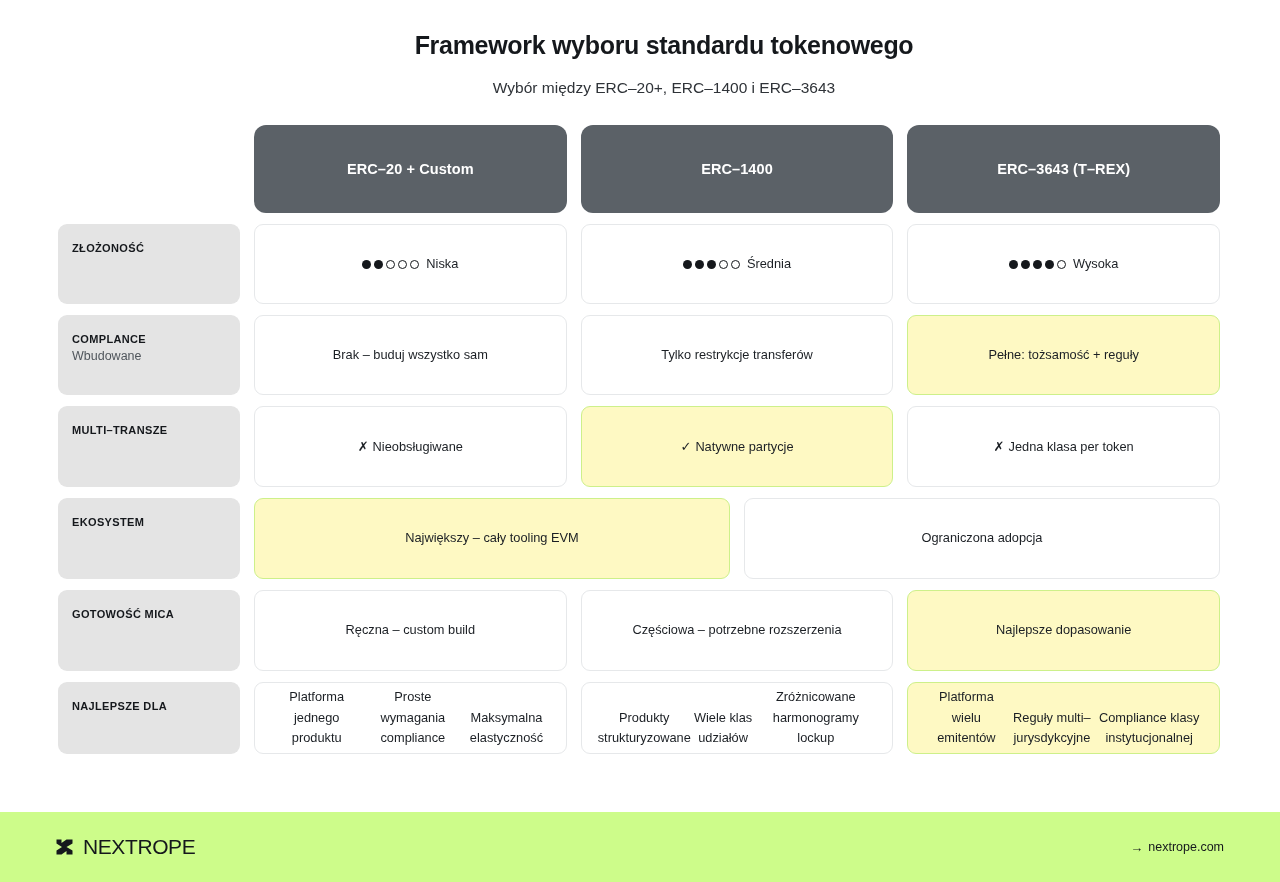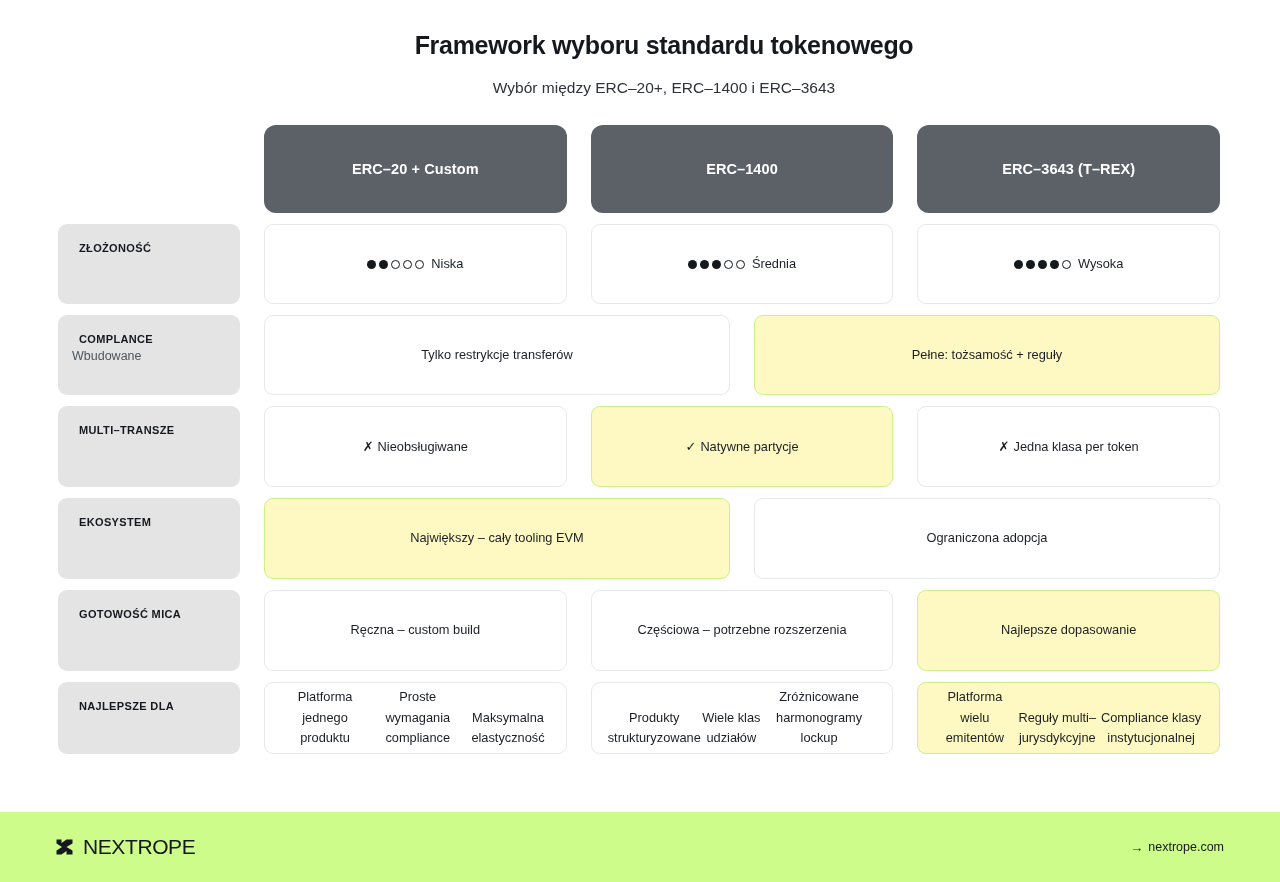--- a/index.html
+++ b/index.html
@@ -40,21 +40,21 @@
 
   
   .matrix {
     position: absolute;
     left: 58px;
     top: 125px;
     width: 1162px;
   }
   .grid-row {
     display: flex;
-    gap: 24px;
+    gap: 14px;
     margin-bottom: 11px;
   }
   .label-col {
     width: 182px;
     flex: 0 0 182px;
   }
   .data-col {
     flex: 1 1 0;
   }
 
@@ -85,21 +85,20 @@
     display: flex;
     flex-direction: column;
     gap: 2px;
   }
   .row-label-title {
     font-size: 11px;
     font-weight: bold;
     letter-spacing: 0.35px;
     color: #15181c;
     line-height: 1.25;
-    margin-left: 7px;
   }
   .row-label-sub {
     font-size: 12.5px;
     font-weight: normal;
     color: #50565c;
     line-height: 1.25;
   }
 
   
   .cell {
@@ -249,20 +248,23 @@
       </span>
     </div>
   </div>
 
   <div class="grid-row r-h2">
     <div class="label-col row-label">
       <span class="row-label-title">COMPLANCE</span>
       <span class="row-label-sub">Wbudowane</span>
     </div>
     <div class="data-col cell">
+      <span>Brak – buduj wszystko sam</span>
+    </div>
+    <div class="data-col cell">
       <span>Tylko restrykcje transferów</span>
     </div>
     <div class="data-col cell is-highlight">
       <span>Pełne: tożsamość + reguły</span>
     </div>
   </div>
 
   <div class="grid-row r-h3">
     <div class="label-col row-label">
       <span class="row-label-title">MULTI–TRANSZE</span>

